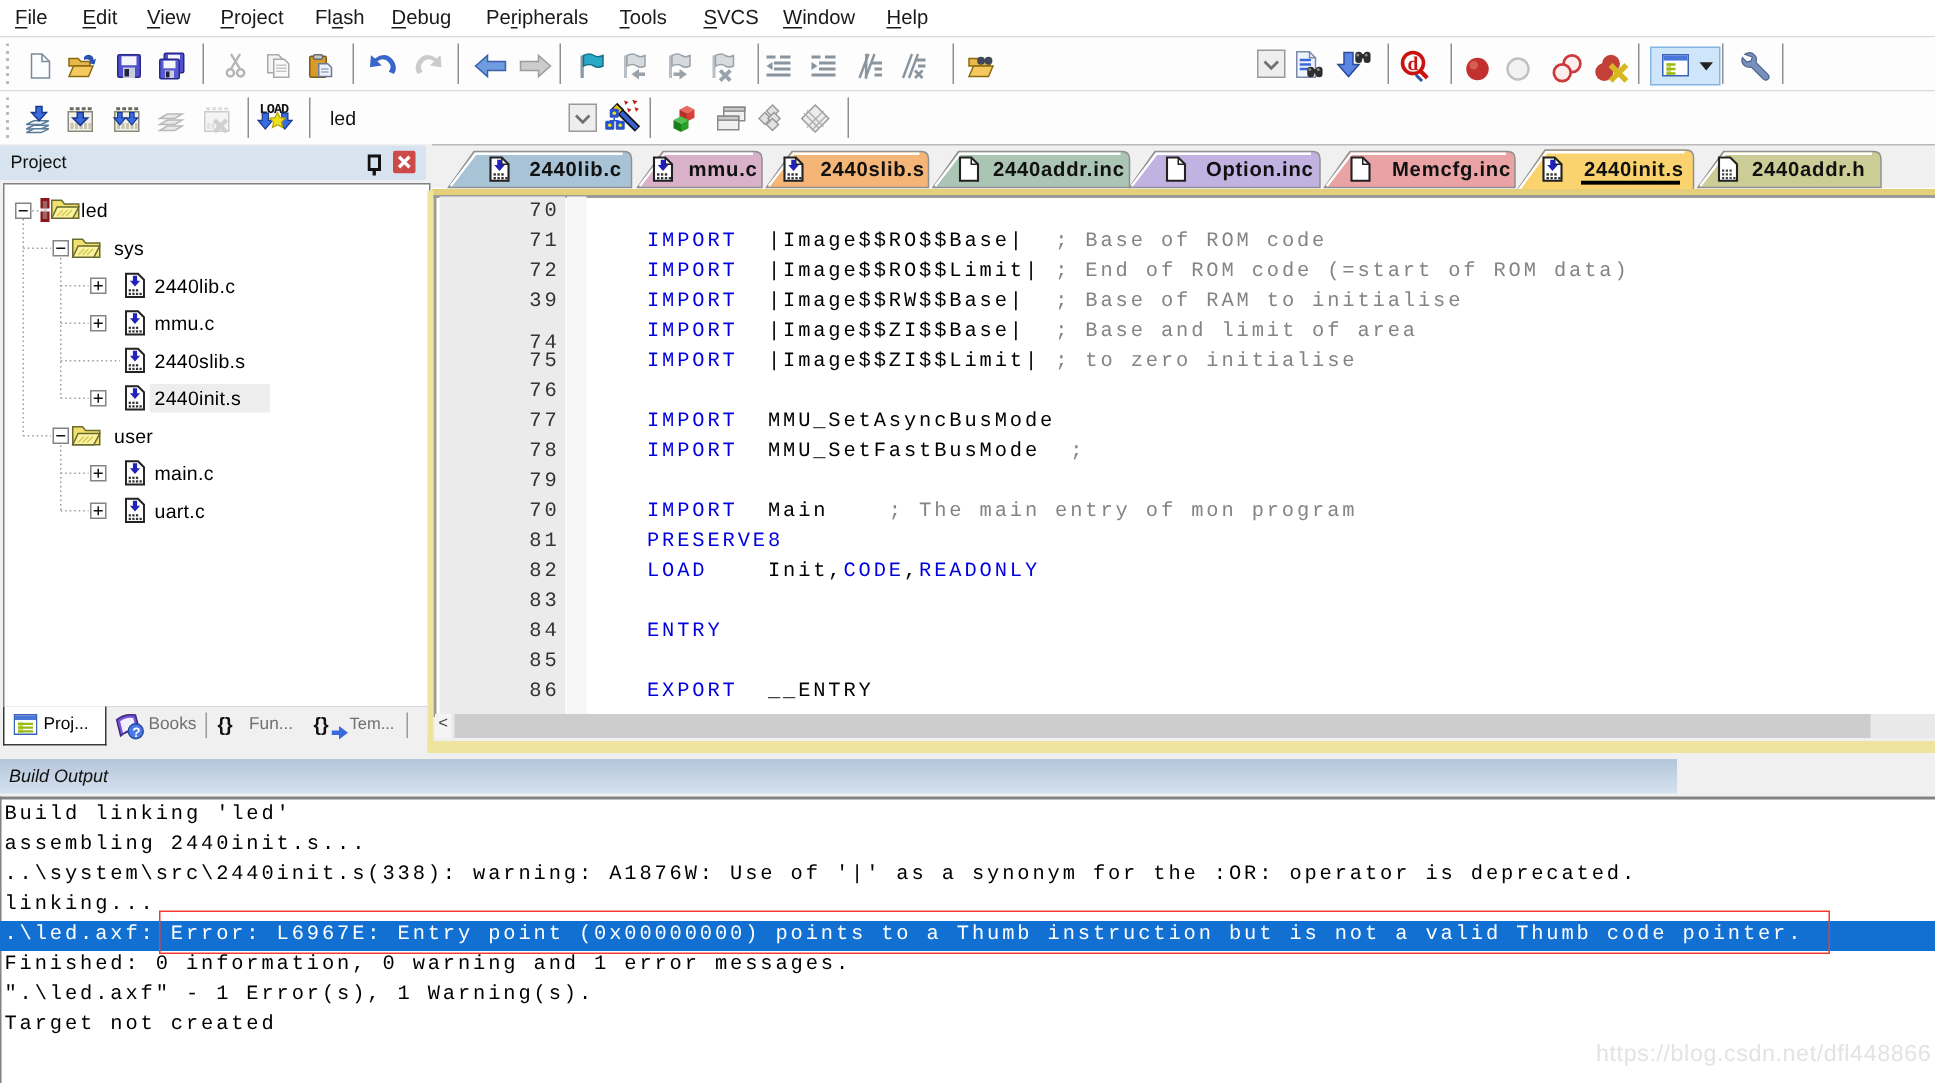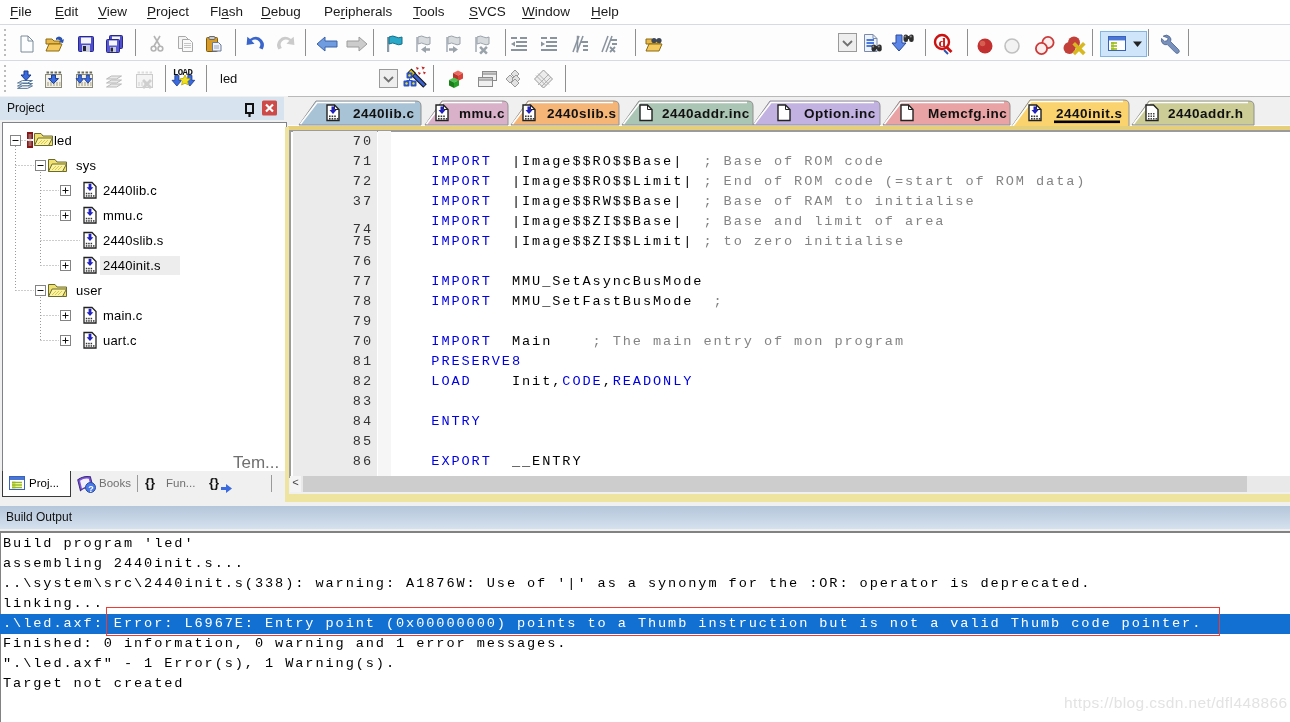--- a/index.html
+++ b/index.html
@@ -19,21 +19,21 @@
 #editorzone{left:288px;top:96px;width:1002px;height:406px;background:#f0f0f0;}
 #tabstrip{left:288px;top:126px;width:1002px;height:3.5px;background:#e6cf7b;}
 #edframe-l{left:285px;top:127px;width:4px;height:375px;background:#efe3a0;}
 #edframe-b{left:285px;top:494px;width:1005px;height:8px;background:#efe3a0;}
 #edcontent{left:289px;top:130px;width:999px;height:346px;background:#ffffff;border-left:2px solid #9b9b9b;border-top:2px solid #9b9b9b;}
 #gutter{left:293px;top:131px;width:84px;height:345px;background:#ebebeb;}
 #gmargin{left:378px;top:131px;width:13px;height:345px;background:#f6f6f6;}
 #hscroll{left:291px;top:476px;width:999px;height:16px;background:#e9e9e9;}
 #hthumb{left:303px;top:476px;width:944px;height:16px;background:#cdcdcd;}
 #hbtn{left:290px;top:476px;width:11px;height:16px;background:#f4f4f4;color:#444;font-size:11px;line-height:15px;text-align:center;font-family:"Liberation Mono",monospace;}
-#botitle{left:0;top:506px;width:1290px;height:23px;background:linear-gradient(#b4c6da,#d5e1ee);}
+#botitle{left:0;top:506px;width:1118px;height:23px;background:linear-gradient(#b4c6da,#d5e1ee);font-style:italic;}
 #botitle span{position:absolute;left:6px;top:4px;font-size:12px;color:#111;}
 #boarea{left:0;top:531px;width:1289px;height:189px;background:#ffffff;border-top:2px solid #828282;border-left:1px solid #828282;}
 .boline{position:absolute;left:3px;color:#000;}
 #bosel{left:0px;top:614px;width:1290px;height:20px;background:#1170d2;}
 #redbox{left:106px;top:607px;width:1112px;height:27px;border:1px solid #f03b30;}
 #watermark{left:1064px;top:694px;font-size:15.5px;color:#e3e3e3;letter-spacing:0.4px;}
 .num{position:absolute;width:40px;text-align:right;color:#333;}
 .kw{color:#0000e0;}
 .cm{color:#848484;}
 .codeline{position:absolute;left:391px;color:#000;}
@@ -539,21 +539,21 @@
     <text x="12.2" y="17.5" font-size="9" font-weight="bold" fill="#fff" font-family="Liberation Sans,sans-serif">?</text>
   </svg>
 <span class="abs" style="left:99px;top:477px;font-size:11.5px;color:#707070">Books</span>
 <div class="abs" style="left:137px;top:475px;width:1px;height:17px;background:#9a9a9a"></div>
 <span class="abs" style="left:145px;top:475px;font-size:13px;font-weight:bold;color:#111">{}</span>
 <span class="abs" style="left:166px;top:477px;font-size:11.5px;color:#707070">Fun...</span>
 <span class="abs" style="left:209px;top:475px;font-size:13px;font-weight:bold;color:#111">{}</span>
 <svg class="abs" style="left:221px;top:484px" width="12" height="10">
     <path d="M0,3 h5 v-3 l6,4.5 -6,4.5 v-3 h-5 z" fill="#3a6ae0"></path>
   </svg>
-<span class="abs" style="left:233px;top:453px;font-size:17px;color:#707070">Tem...</span>
+<span class="abs" style="left:233px;top:477px;font-size:11px;color:#707070">Tem...</span>
 <div class="abs" style="left:271px;top:475px;width:1px;height:17px;background:#9a9a9a"></div>
 
 <div class="abs" id="editorzone"></div>
 <svg class="abs" id="tabbar" style="left:288px;top:96px" width="1002" height="34">
 <defs>
 <g id="fasm">
         <path d="M1,1 H8.5 L13,5.5 V16.5 H1 Z" fill="#fff" stroke="#222" stroke-width="1.4"></path>
         <path d="M8.5,1 V5.5 H13" fill="none" stroke="#222" stroke-width="1"></path>
         <path d="M5.5,2.5 h3 v3.5 h2 l-3.5,4 -3.5,-4 h2 z" fill="#2222bb"></path>
         <g fill="#333">
@@ -635,21 +635,21 @@
 <div class="abs" id="tabstrip"></div>
 <div class="abs" id="edframe-l"></div>
 <div class="abs" id="edframe-b"></div>
 <div class="abs" id="edcontent"></div>
 <div class="abs" id="gutter"></div>
 <div class="abs" id="gmargin"></div>
 <div class="abs" id="code">
 <div class="abs mono num" style="left:333px;top:132px">70</div>
 <div class="abs mono num" style="left:333px;top:152px">71</div>
 <div class="abs mono num" style="left:333px;top:172px">72</div>
-<div class="abs mono num" style="left:333px;top:192px">37</div>
+<div class="abs mono num" style="left:333px;top:192px">39</div>
 <div class="abs mono num" style="left:333px;top:220px">74</div>
 <div class="abs mono num" style="left:333px;top:232px">75</div>
 <div class="abs mono num" style="left:333px;top:252px">76</div>
 <div class="abs mono num" style="left:333px;top:272px">77</div>
 <div class="abs mono num" style="left:333px;top:292px">78</div>
 <div class="abs mono num" style="left:333px;top:312px">79</div>
 <div class="abs mono num" style="left:333px;top:332px">70</div>
 <div class="abs mono num" style="left:333px;top:352px">81</div>
 <div class="abs mono num" style="left:333px;top:372px">82</div>
 <div class="abs mono num" style="left:333px;top:392px">83</div>
@@ -671,21 +671,21 @@
 </div>
 <div class="abs" id="hscroll"></div>
 <div class="abs" id="hthumb"></div>
 <div class="abs" id="hbtn">&lt;</div>
 
 <div class="abs" id="botitle">
     <span>Build Output</span>
   </div>
 <div class="abs" id="boarea"></div>
 <div class="abs" id="bosel"></div>
-<div class="abs mono boline" style="top:534px">Build program 'led'</div>
+<div class="abs mono boline" style="top:534px">Build linking 'led'</div>
 <div class="abs mono boline" style="top:554px">assembling 2440init.s...</div>
 <div class="abs mono boline" style="top:574px">..\system\src\2440init.s(338): warning: A1876W: Use of '|' as a synonym for the :OR: operator is deprecated.</div>
 <div class="abs mono boline" style="top:594px">linking...</div>
 <div class="abs mono boline" style="top:614px;color:#fff">.\led.axf: Error: L6967E: Entry point (0x00000000) points to a Thumb instruction but is not a valid Thumb code pointer.</div>
 <div class="abs mono boline" style="top:634px">Finished: 0 information, 0 warning and 1 error messages.</div>
 <div class="abs mono boline" style="top:654px">".\led.axf" - 1 Error(s), 1 Warning(s).</div>
 <div class="abs mono boline" style="top:674px">Target not created</div>
 <div class="abs" id="redbox"></div>
 <div class="abs ui" id="watermark">https://blog.csdn.net/dfl448866</div>
 

